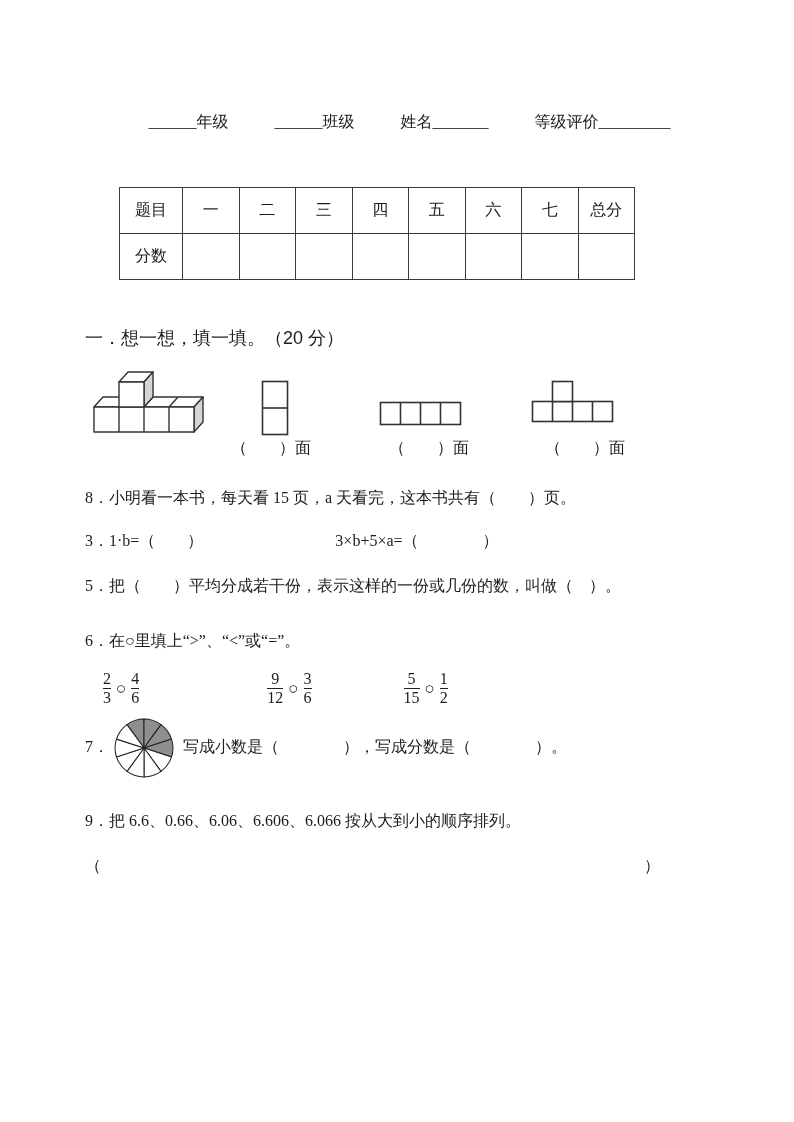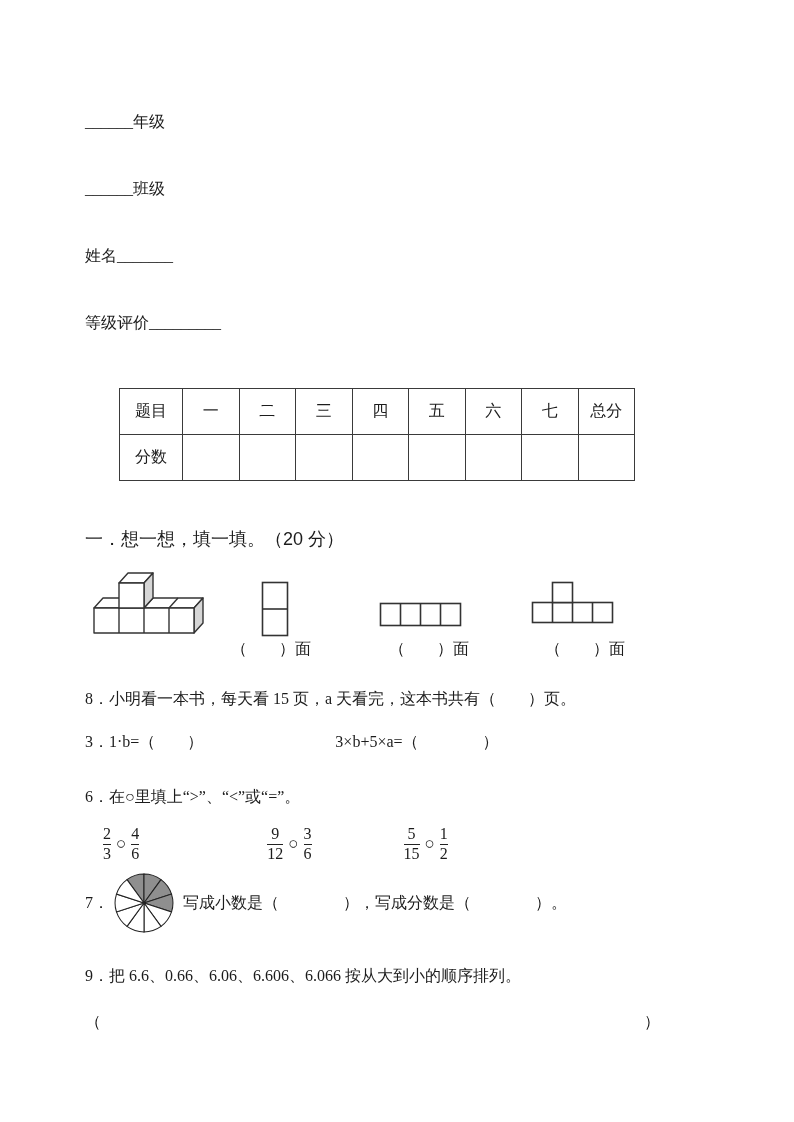--- a/index.html
+++ b/index.html
@@ -8,21 +8,21 @@
     font-family:"Liberation Serif","DejaVu Serif",serif;
     position:relative;overflow:hidden;
   }
   .page{box-sizing:border-box;width:794px;padding:86px 60px 0 85px;}
   .title{
     text-align:center;font-size:22px;font-weight:bold;letter-spacing:1px;
     font-family:"Liberation Sans","DejaVu Sans",sans-serif;
   }
   .info-line{
     margin-top:26px;display:flex;justify-content:center;gap:46px;
-    font-size:16px;white-space:nowrap;flex-direction:column;
+    font-size:16px;white-space:nowrap;
   }
   table.score{
     margin:54px 0 0 34px;border-collapse:collapse;table-layout:fixed;width:516px;
     font-size:16px;
   }
   table.score td{
     border:1.5px solid #3a3a3a;text-align:center;height:45px;padding:0;
   }
   table.score td:first-child{width:62px;}
   .sec-heading{
@@ -152,20 +152,21 @@
   </div>
 
   <div class="q">8．小明看一本书，每天看 15 页，a 天看完，这本书共有（　　）页。</div>
 
   <div class="q3-row">
     <span class="part1">3．1·b=（　　）</span>
     <span class="part2">3×b+5×a=（　　　　）</span>
   </div>
 
 
+  <div class="q" style="margin-top:22px">5．把（　　）平均分成若干份，表示这样的一份或几份的数，叫做（　）。</div>
 
   <div class="q" style="margin-top:32px">6．在○里填上“&gt;”、“&lt;”或“=”。</div>
 
   <div class="frac-row">
     <span class="frac-pair">
       <span class="frac">
         <span class="num">2</span>
         <span class="den" style="display:block">3</span>
       </span>
       <span class="cmp-circle">○</span>

